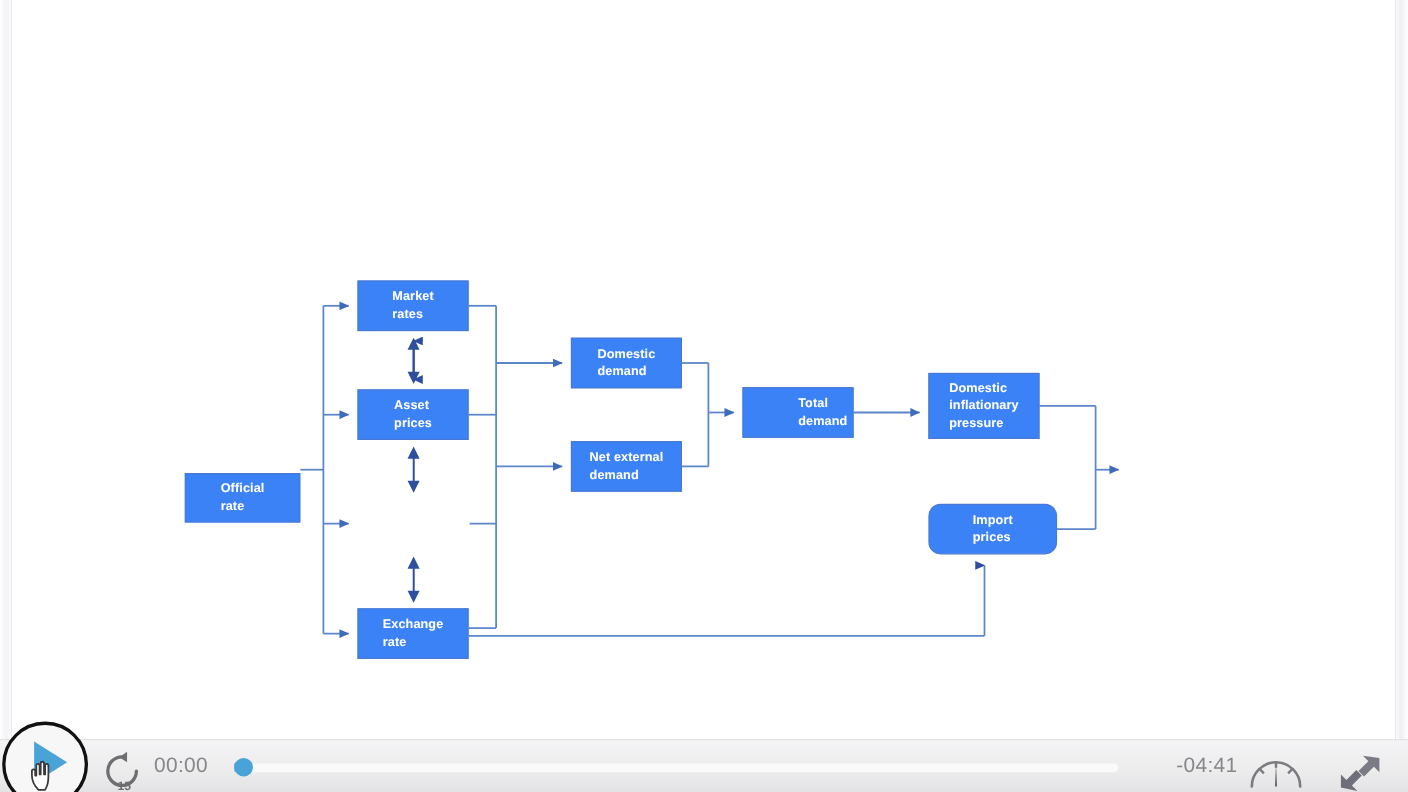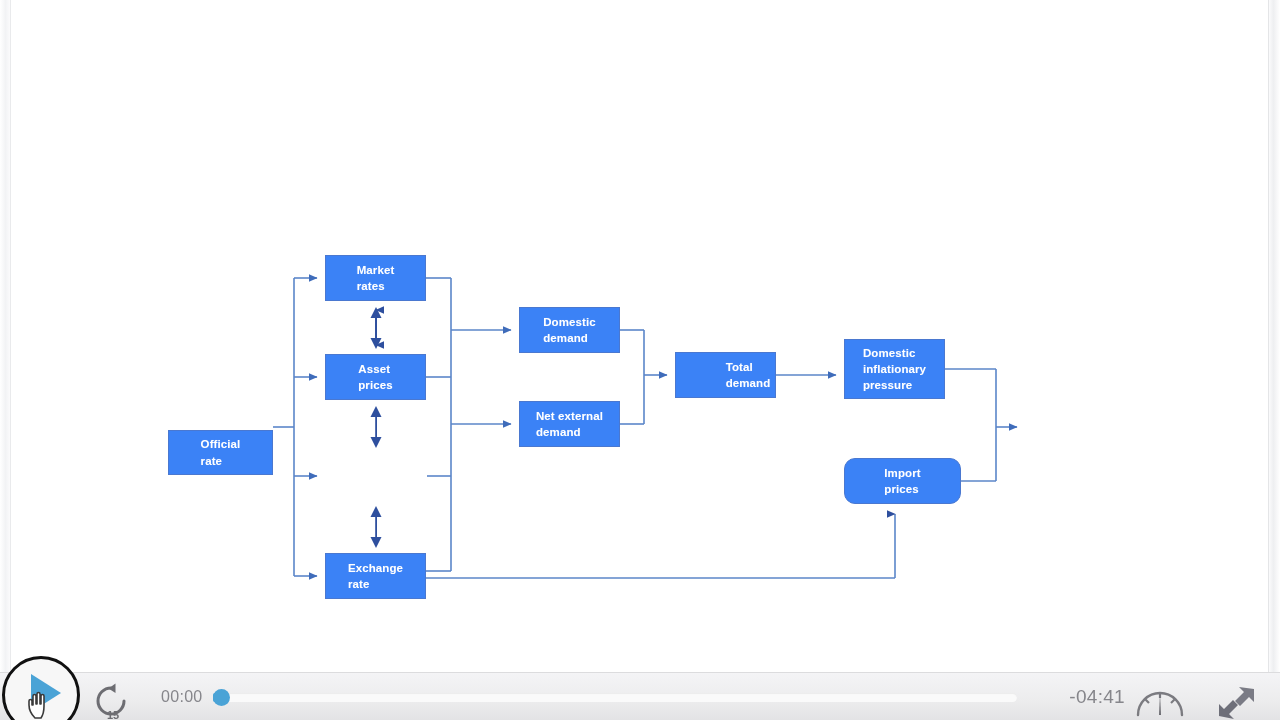--- a/index.html
+++ b/index.html
@@ -128,23 +128,23 @@
     width: 38px; height: 38px;
   }
   .rewind .num {
     position: absolute; left: 0; top: 12px; width: 38px; height: 38px;
     display: flex; align-items: center; justify-content: center;
     font-size: 11px; color: #6d6d72; font-weight: bold;
     padding-top: 3px; box-sizing: border-box;
   }
 
   .time-cur {
-    position: absolute; left: 161px; top: 0; height: 48px;
+    position: absolute; left: 140px; top: 0; height: 48px;
     display: flex; align-items: center;
-    font-size: 16px; color: #86868b; letter-spacing: .3px;
+    font-size: 19px; color: #86868b; letter-spacing: .3px;
   }
 
   .track-wrap {
     position: absolute; left: 213px; right: 263px; top: 16px; height: 16px;
   }
   .track {
     position: absolute; left: 0; right: 0; top: 4px; height: 9px;
     background: #fafafa;
     border-radius: 5px;
     box-shadow: inset 0 1px 1px rgba(0,0,0,.06);

